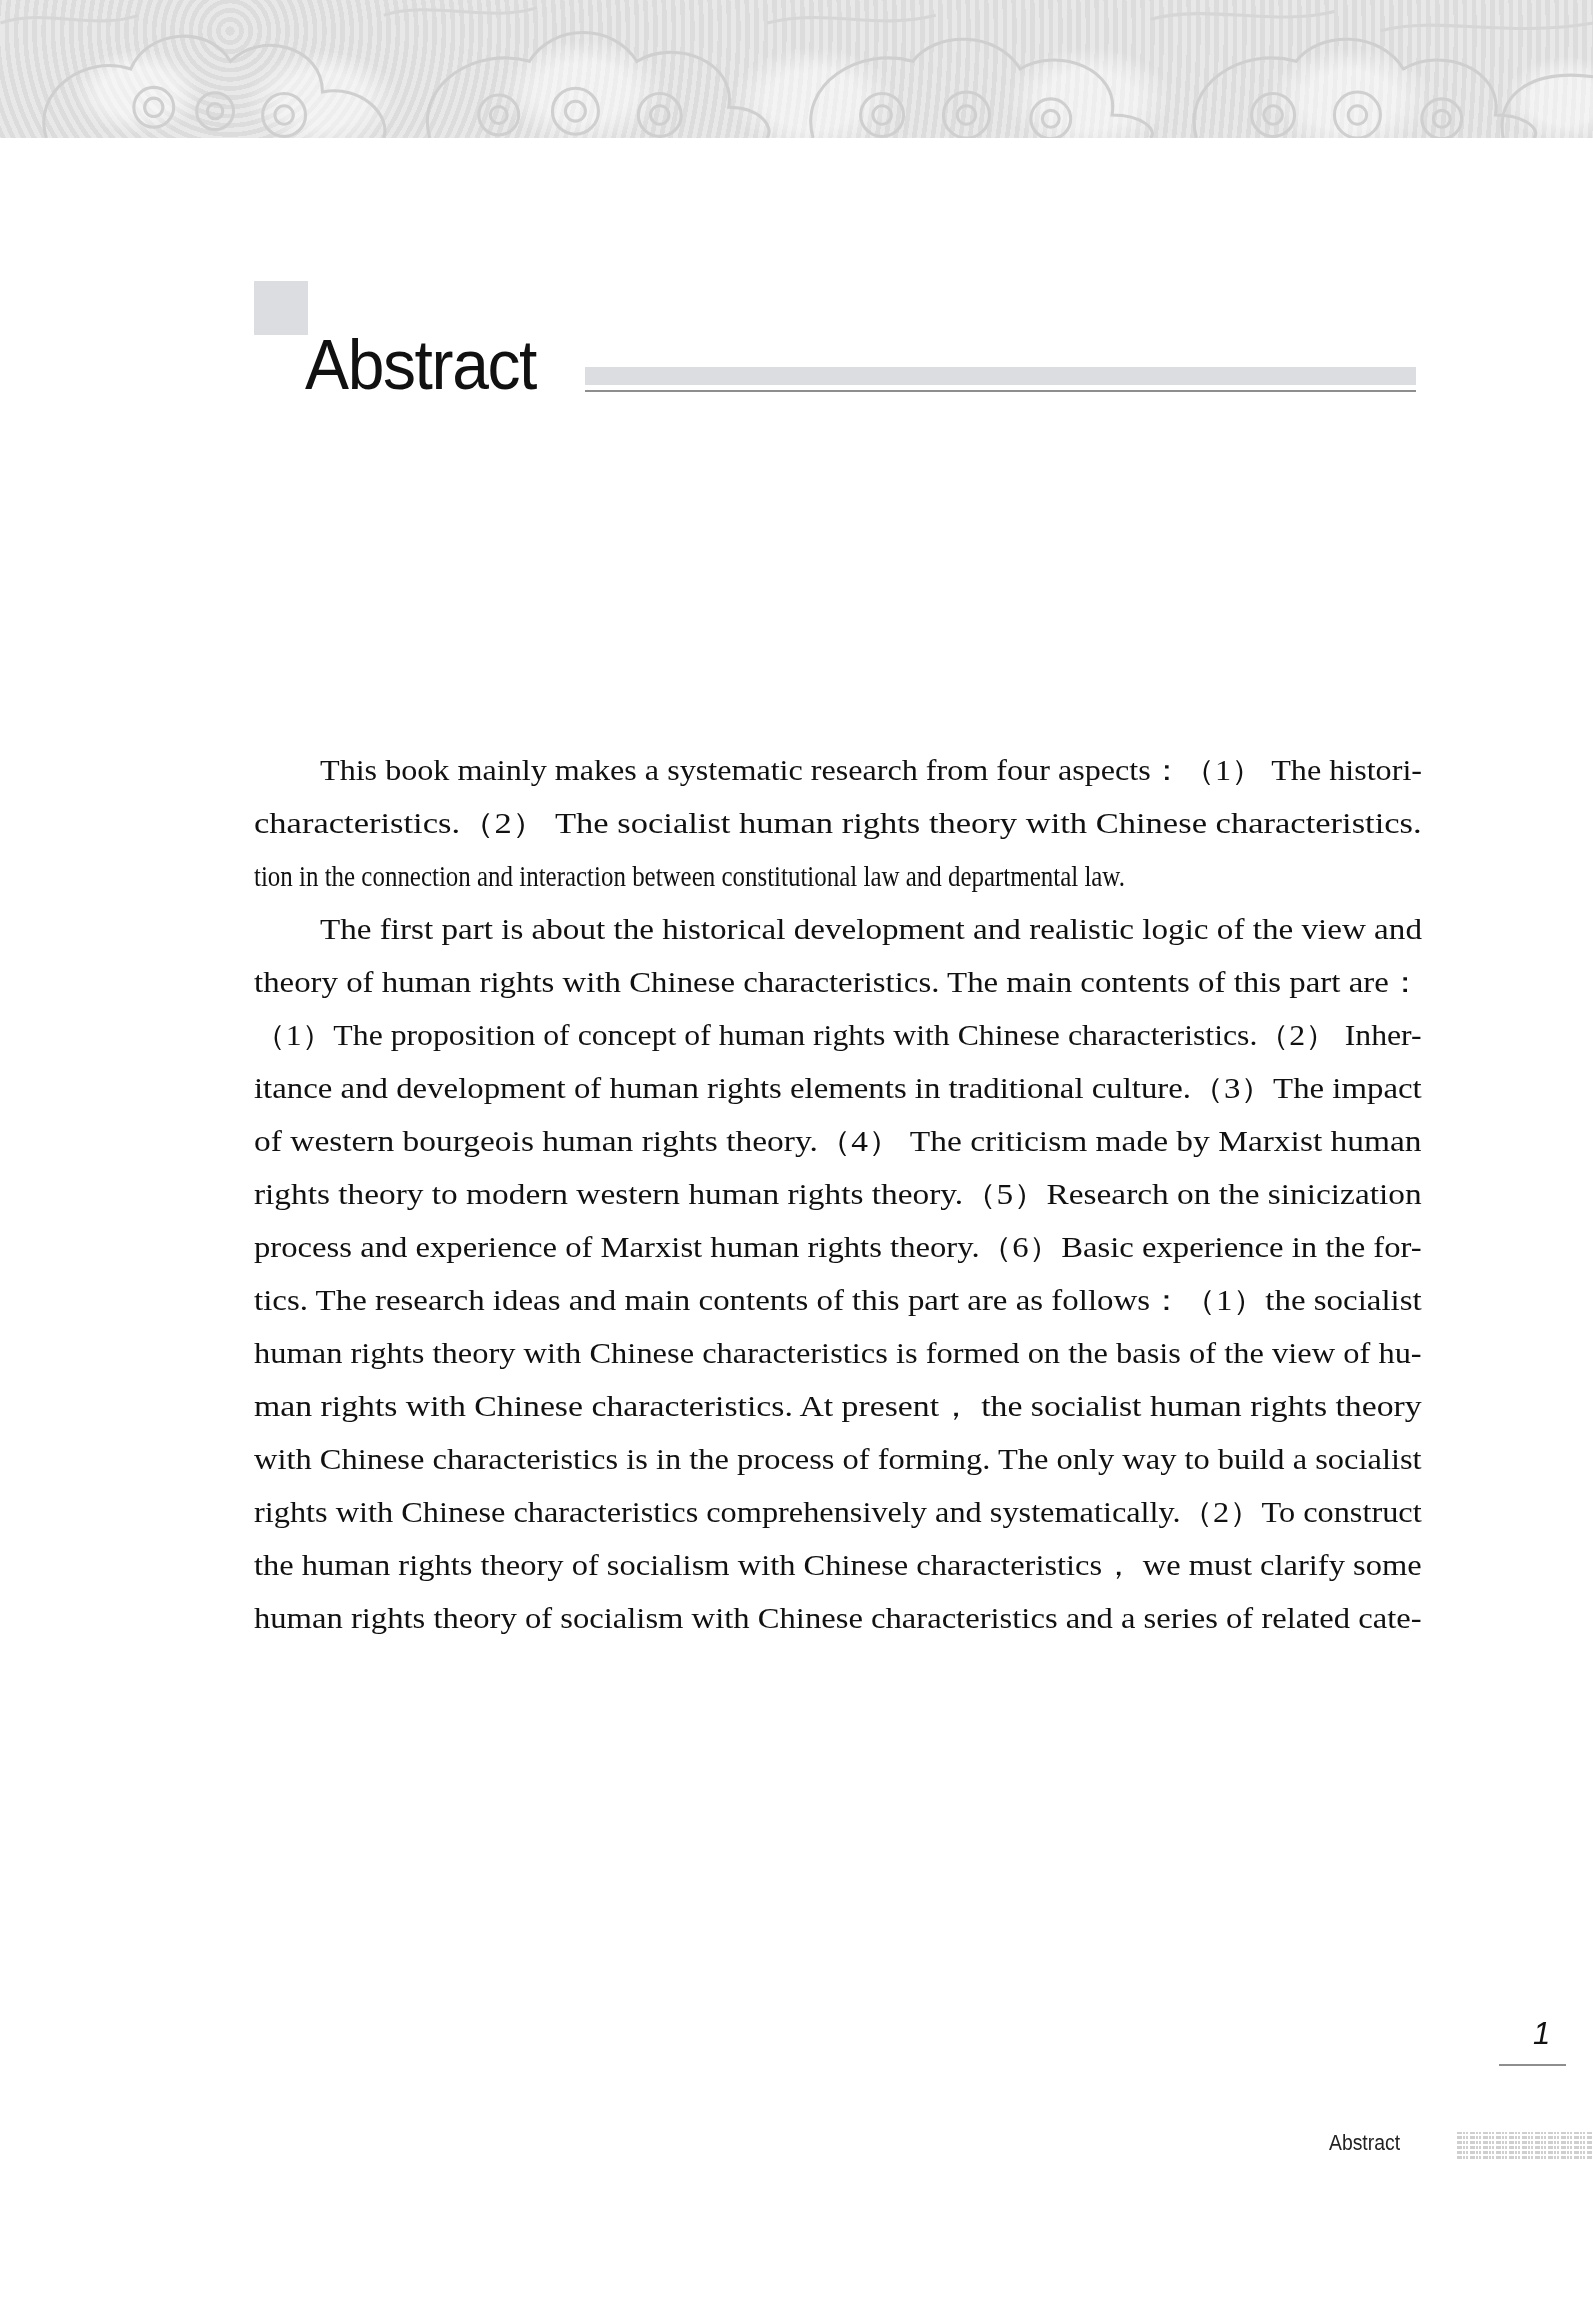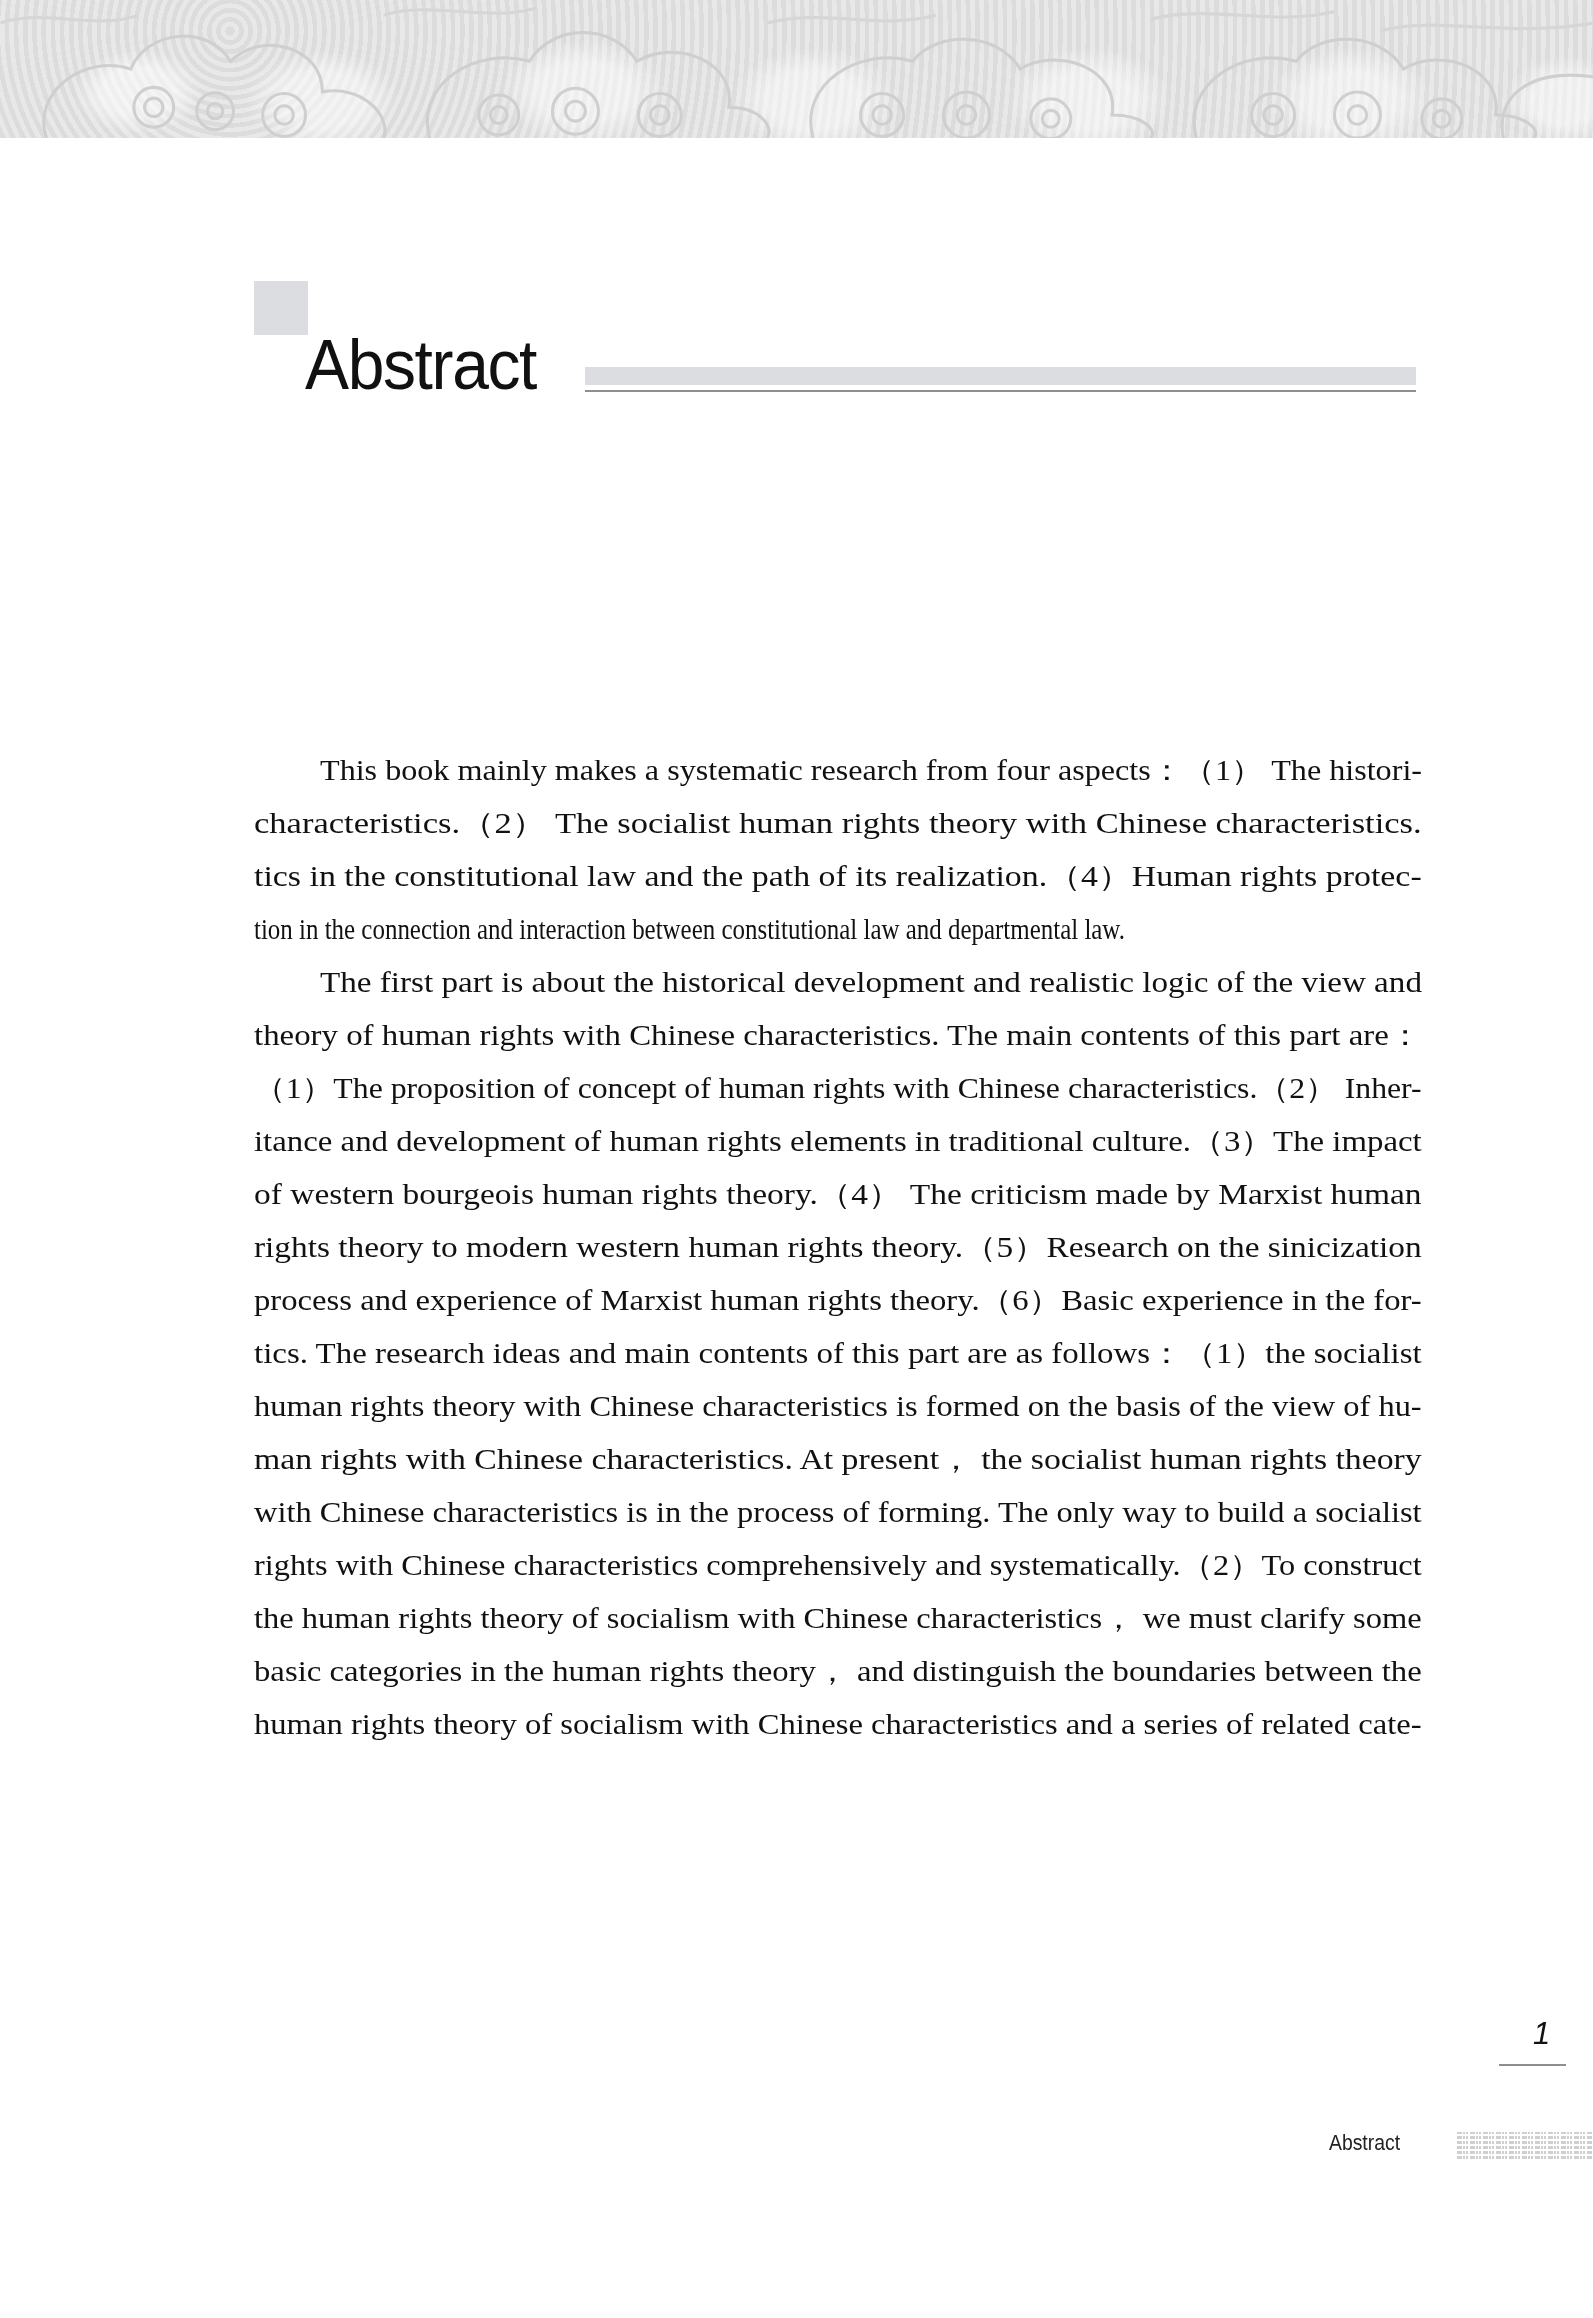--- a/index.html
+++ b/index.html
@@ -117,40 +117,38 @@
 
 <div class="title-square"></div>
 <div class="title">Abstract</div>
 <div class="title-bar"></div>
 <div class="title-rule"></div>
 
 <div class="body-text">
   <div class="para">
     <span class="line first"><span class="inner" style="transform: scaleX(1.108);">This book mainly makes a systematic research from four aspects：（1） The histori-</span></span>
     <span class="line"><span class="inner" style="transform: scaleX(1.1904);">characteristics.（2） The socialist human rights theory with Chinese characteristics.</span></span>
-    <span class="line"><span class="inner" style="transform: scaleX(1.1683);">tics in the constitutional law and the path of its realization.（4）Human rights protec-</span></span>
     <span class="line"><span class="inner" style="transform: scaleX(0.86);">tion in the connection and interaction between constitutional law and departmental law.</span></span>
   </div>
   <div class="para">
     <span class="line first"><span class="inner" style="transform: scaleX(1.1422);">The first part is about the historical development and realistic logic of the view and</span></span>
     <span class="line"><span class="inner" style="transform: scaleX(1.1333);">theory of human rights with Chinese characteristics. The main contents of this part are：</span></span>
     <span class="line"><span class="inner" style="transform: scaleX(1.0948);">（1）The proposition of concept of human rights with Chinese characteristics.（2） Inher-</span></span>
     <span class="line"><span class="inner" style="transform: scaleX(1.1319);">itance and development of human rights elements in traditional culture.（3）The impact</span></span>
     <span class="line"><span class="inner" style="transform: scaleX(1.1533);">of western bourgeois human rights theory.（4） The criticism made by Marxist human</span></span>
     <span class="line"><span class="inner" style="transform: scaleX(1.15);">rights theory to modern western human rights theory.（5）Research on the sinicization</span></span>
     <span class="line"><span class="inner" style="transform: scaleX(1.1267);">process and experience of Marxist human rights theory.（6）Basic experience in the for-</span></span>
   </div>
   <div class="para">
     <span class="line"><span class="inner" style="transform: scaleX(1.1351);">tics. The research ideas and main contents of this part are as follows：（1）the socialist</span></span>
     <span class="line"><span class="inner" style="transform: scaleX(1.1196);">human rights theory with Chinese characteristics is formed on the basis of the view of hu-</span></span>
     <span class="line"><span class="inner" style="transform: scaleX(1.1636);">man rights with Chinese characteristics. At present， the socialist human rights theory</span></span>
     <span class="line"><span class="inner" style="transform: scaleX(1.1192);">with Chinese characteristics is in the process of forming. The only way to build a socialist</span></span>
     <span class="line"><span class="inner" style="transform: scaleX(1.1143);">rights with Chinese characteristics comprehensively and systematically.（2）To construct</span></span>
     <span class="line"><span class="inner" style="transform: scaleX(1.1204);">the human rights theory of socialism with Chinese characteristics， we must clarify some</span></span>
-    <span class="line"><span class="inner" style="transform: scaleX(1.1292);">basic categories in the human rights theory， and distinguish the boundaries between the</span></span>
     <span class="line"><span class="inner" style="transform: scaleX(1.1249);">human rights theory of socialism with Chinese characteristics and a series of related cate-</span></span>
   </div>
 </div>
 
 <div class="page-number">1</div>
 <div class="page-rule"></div>
 
 <div class="dots-right"></div>
 <div class="footer-label">Abstract</div>
 

